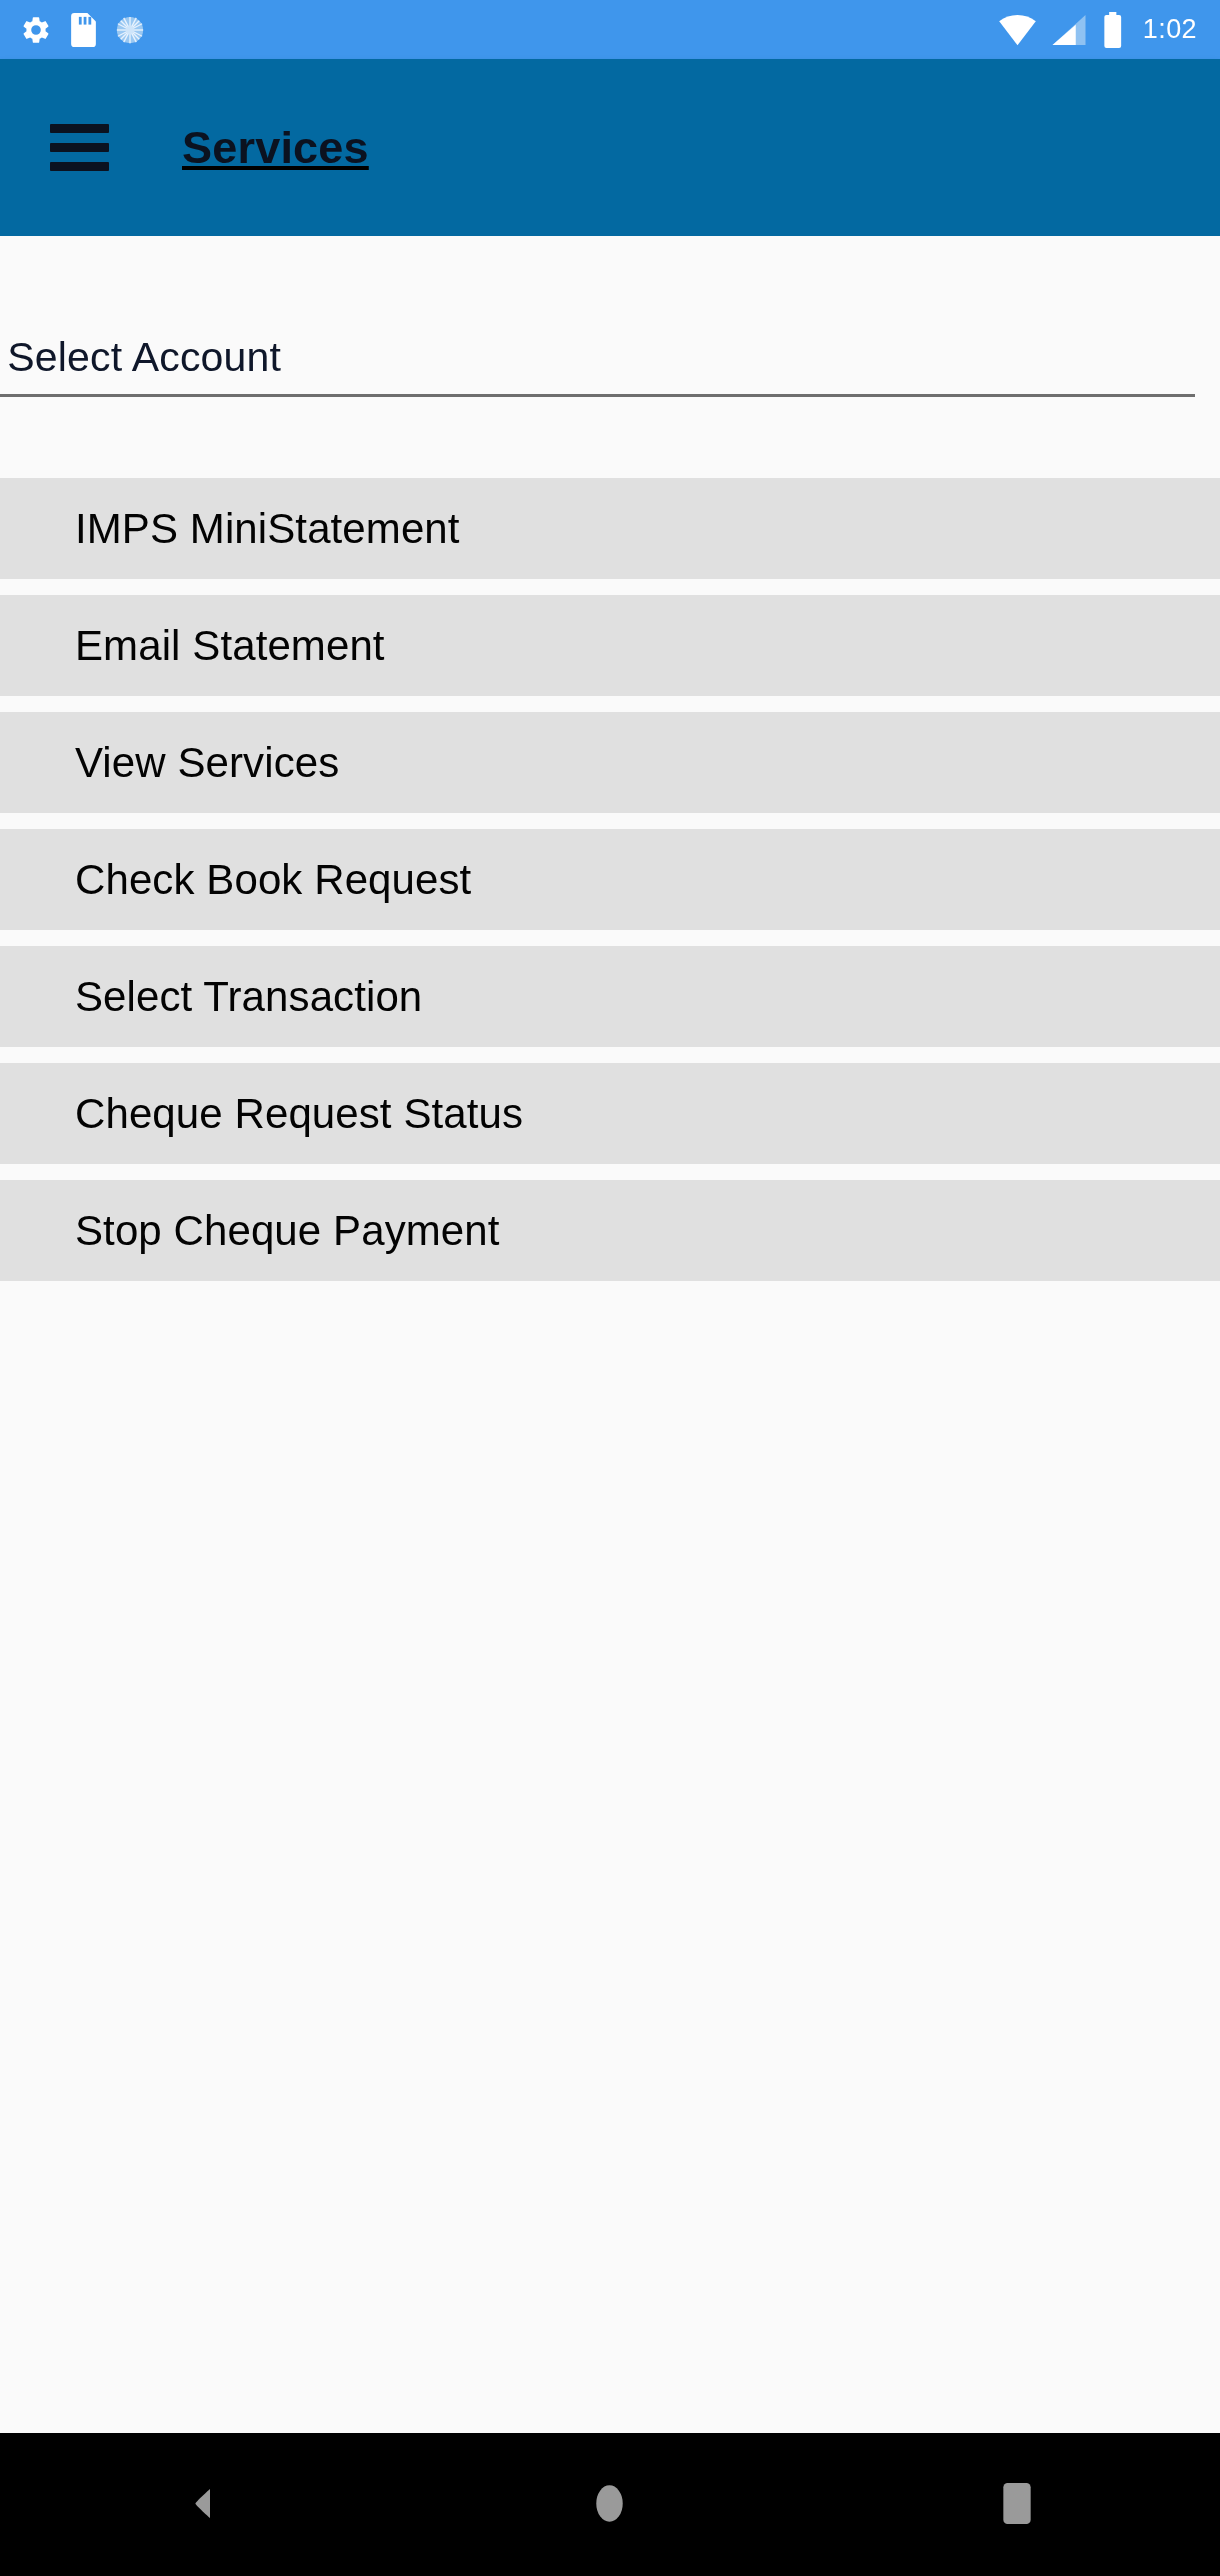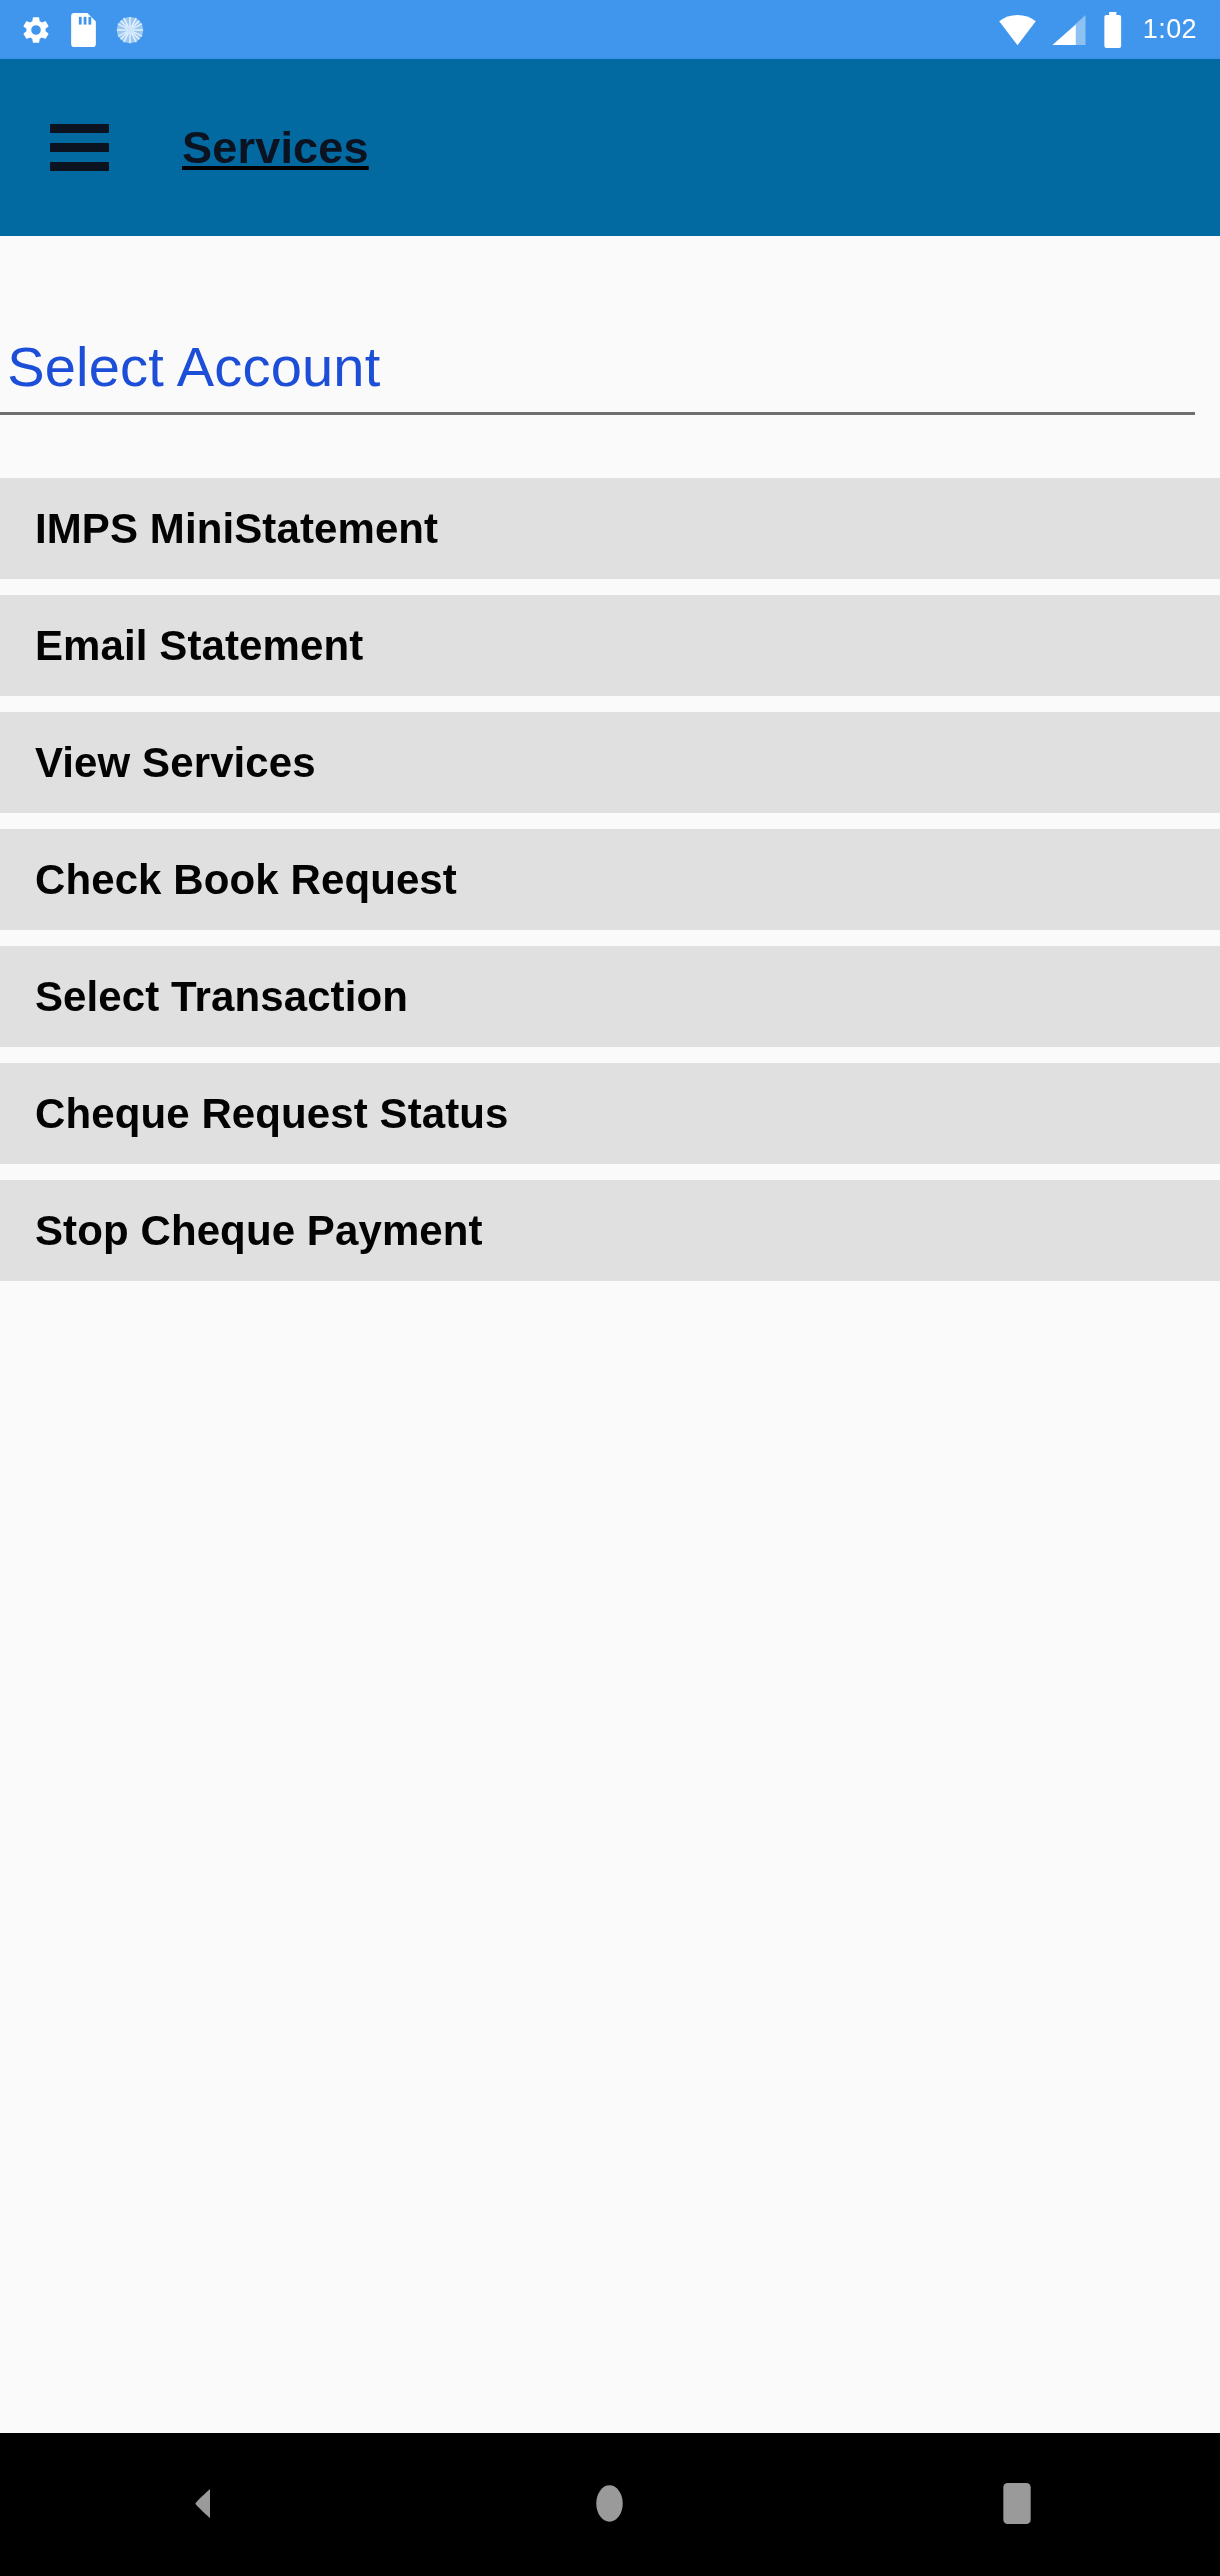--- a/index.html
+++ b/index.html
@@ -47,39 +47,39 @@
 
   
   .content{
     position:absolute; top:236px; left:0; width:1220px; height:2197px;
     background:#fafafa;
   }
   .spinner-wrap{
     position:absolute; top:98px; left:0; width:1220px;
   }
   .spinner-label{
-    color:#1d4ed8; font-size:56px; font-weight:400;
+    color:#0f172a; font-size:41px; font-weight:400;
     padding:0 0 12.5px 7.2px; letter-spacing:0.2px;
   }
   .spinner-underline{
     width:1195px; height:3.6px; background:#6e6e6e;
   }
 
   .list{
     position:absolute; top:242px; left:0; width:1220px;
   }
   .list-row{
     width:1220px; height:101px; background:#e0e0e0;
     display:flex; align-items:center;
     margin-bottom:16px;
     cursor:pointer;
   }
   .list-row-label{
-    margin-left:35px; color:#030303;
-    font-size:42px; font-weight:700; letter-spacing:0.1px;
+    margin-left:75px; color:#030303;
+    font-size:42px; font-weight:400; letter-spacing:0.1px;
   }
 
   
   .navbar{
     position:absolute; top:2433px; left:0; width:1220px; height:143px;
     background:#000000;
     display:flex; align-items:center; justify-content:space-around;
   }
   .nav-btn{
     width:143px; height:143px;

